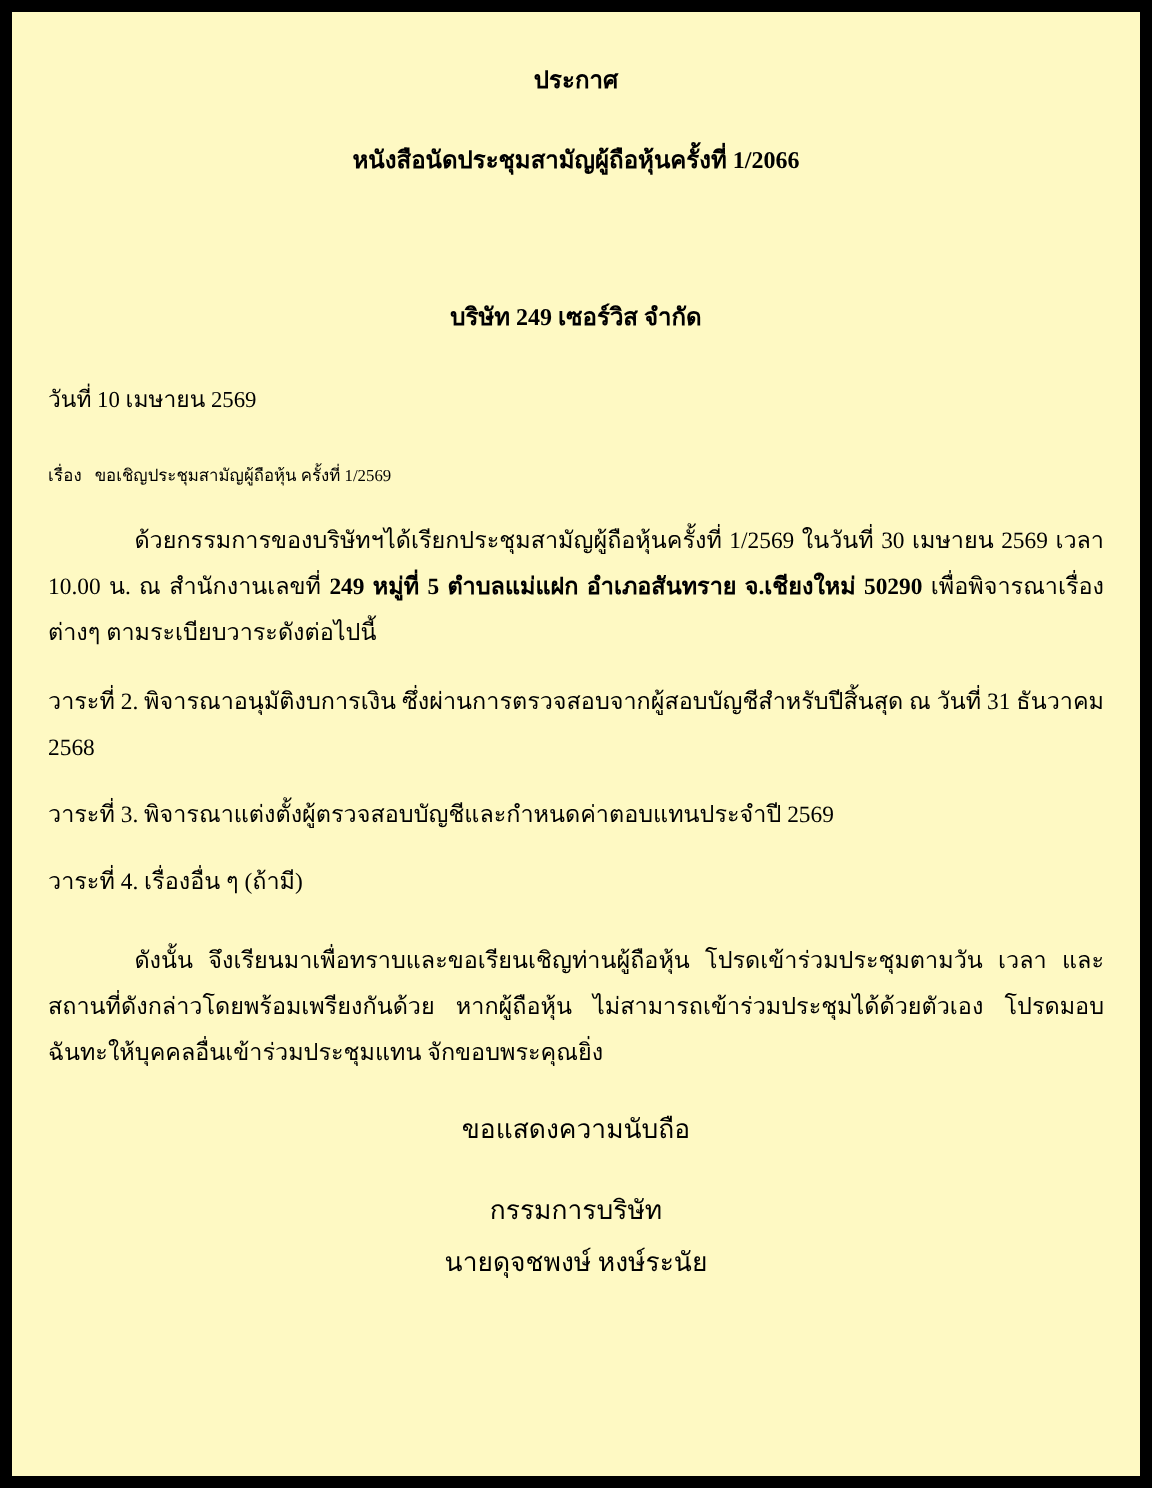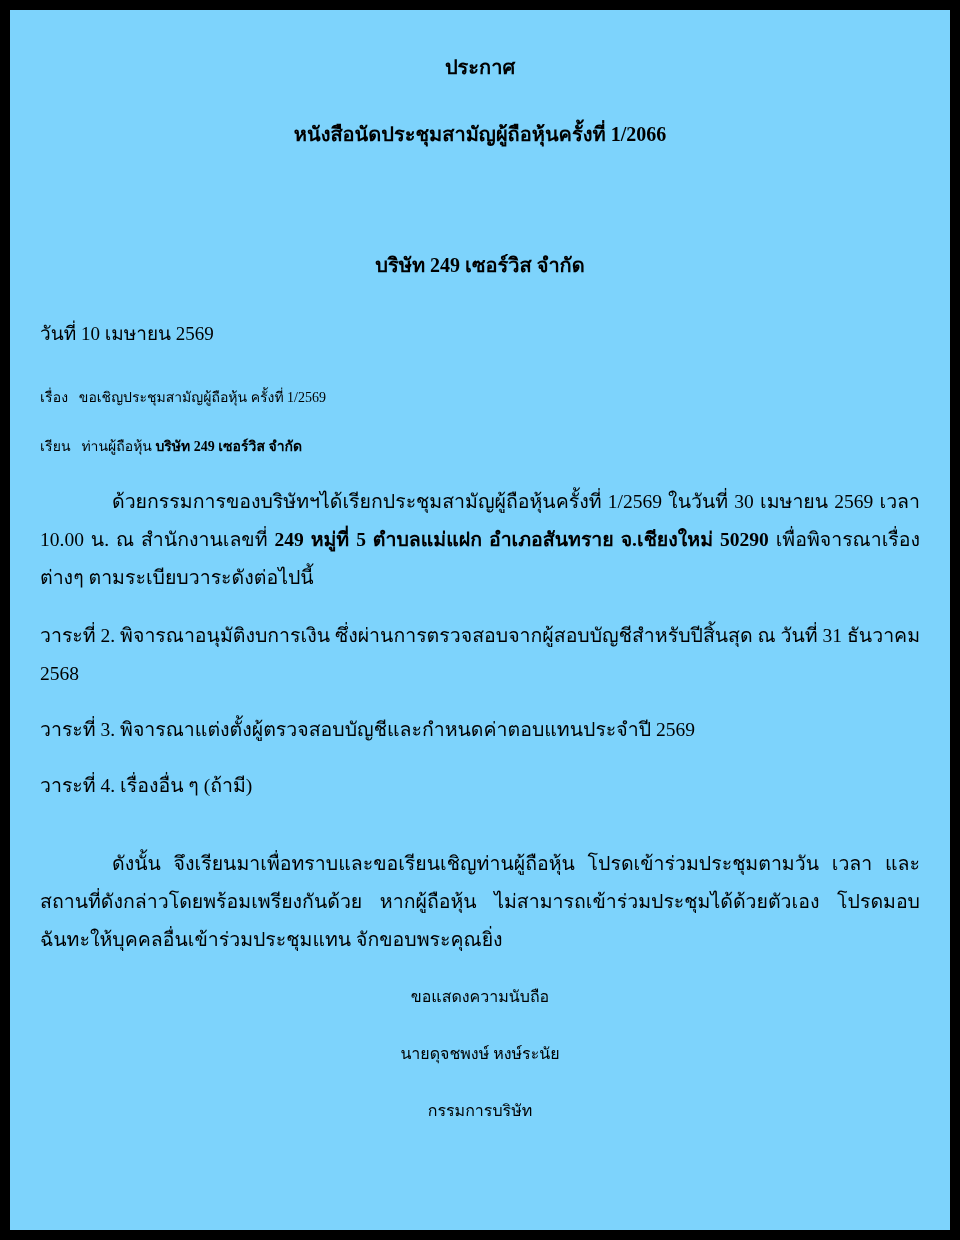--- a/index.html
+++ b/index.html
@@ -9,21 +9,21 @@
   }
   body {
     width: 960px;
     height: 1240px;
     font-family: "Liberation Serif", "DejaVu Serif", serif;
   }
   .page {
     box-sizing: border-box;
     width: 960px;
     height: 1240px;
-    background: #7dd3fc;
+    background: #fef9c3;
     border: 10px solid #000000;
     padding: 38px 30px 20px 30px;
     color: #000000;
   }
   .doc {
     font-size: 19.5px;
     line-height: 1.95;
   }
   .bold   { font-weight: bold; }
 
@@ -62,28 +62,28 @@
     margin: 0 0 20px 0;
     text-indent: 72px;
   }
   .agenda {
     font-size: 19.5px;
     line-height: 1.95;
     margin: 0 0 18px 0;
     text-align: justify;
   }
   .closing {
-    margin-top: 40px;
+    margin-top: 28px;
   }
   .sign-block {
     margin-top: 22px;
   }
   .sign-line {
     text-align: center;
-    font-size: 16px;
+    font-size: 22px;
     margin: 0 0 26px 0;
   }
   .sign-line.last { margin-bottom: 0; }
 </style>
 </head>
 <body>
 
 <div class="page">
   <div class="doc">
 
@@ -93,38 +93,33 @@
 
     <div class="company">บริษัท 249 เซอร์วิส  จำกัด</div>
 
     <div class="date-line">วันที่  10 เมษายน 2569</div>
 
     <div class="field-line">
       <span class="field-label">เรื่อง</span>&nbsp;&nbsp;
       <span>ขอเชิญประชุมสามัญผู้ถือหุ้น ครั้งที่ 1/2569</span>
     </div>
 
-    <div class="field-line">
-      <span class="field-label">เรียน</span>&nbsp;&nbsp;
-      <span>ท่านผู้ถือหุ้น</span>
-      <span class="bold">บริษัท  249 เซอร์วิส    จำกัด</span>
-    </div>
 
     <div class="body-para">
       <span>ด้วยกรรมการของบริษัทฯได้เรียกประชุมสามัญผู้ถือหุ้นครั้งที่ 1/2569 ในวันที่   30 เมษายน 2569 เวลา 10.00 น.  ณ  สำนักงานเลขที่</span>
       <span class="bold">249 หมู่ที่ 5 ตำบลแม่แฝก อำเภอสันทราย จ.เชียงใหม่ 50290</span>
       <span>เพื่อพิจารณาเรื่องต่างๆ ตามระเบียบวาระดังต่อไปนี้</span>
     </div>
 
     <div class="agenda">วาระที่ 2. พิจารณาอนุมัติงบการเงิน ซึ่งผ่านการตรวจสอบจากผู้สอบบัญชีสำหรับปีสิ้นสุด ณ วันที่ 31 ธันวาคม 2568</div>
     <div class="agenda">วาระที่ 3. พิจารณาแต่งตั้งผู้ตรวจสอบบัญชีและกำหนดค่าตอบแทนประจำปี 2569</div>
     <div class="agenda">วาระที่ 4. เรื่องอื่น ๆ (ถ้ามี)</div>
 
     <div class="body-para closing">ดังนั้น จึงเรียนมาเพื่อทราบและขอเรียนเชิญท่านผู้ถือหุ้น โปรดเข้าร่วมประชุมตามวัน เวลา และสถานที่ดังกล่าวโดยพร้อมเพรียงกันด้วย หากผู้ถือหุ้น ไม่สามารถเข้าร่วมประชุมได้ด้วยตัวเอง โปรดมอบฉันทะให้บุคคลอื่นเข้าร่วมประชุมแทน  จักขอบพระคุณยิ่ง</div>
 
     <div class="sign-block">
       <div class="sign-line">ขอแสดงความนับถือ</div>
+      <div class="sign-line last">กรรมการบริษัท</div>
       <div class="sign-line">นายดุจชพงษ์ หงษ์ระนัย</div>
-      <div class="sign-line last">กรรมการบริษัท</div>
     </div>
 
   </div>
 </div>
 
 </body></html>

